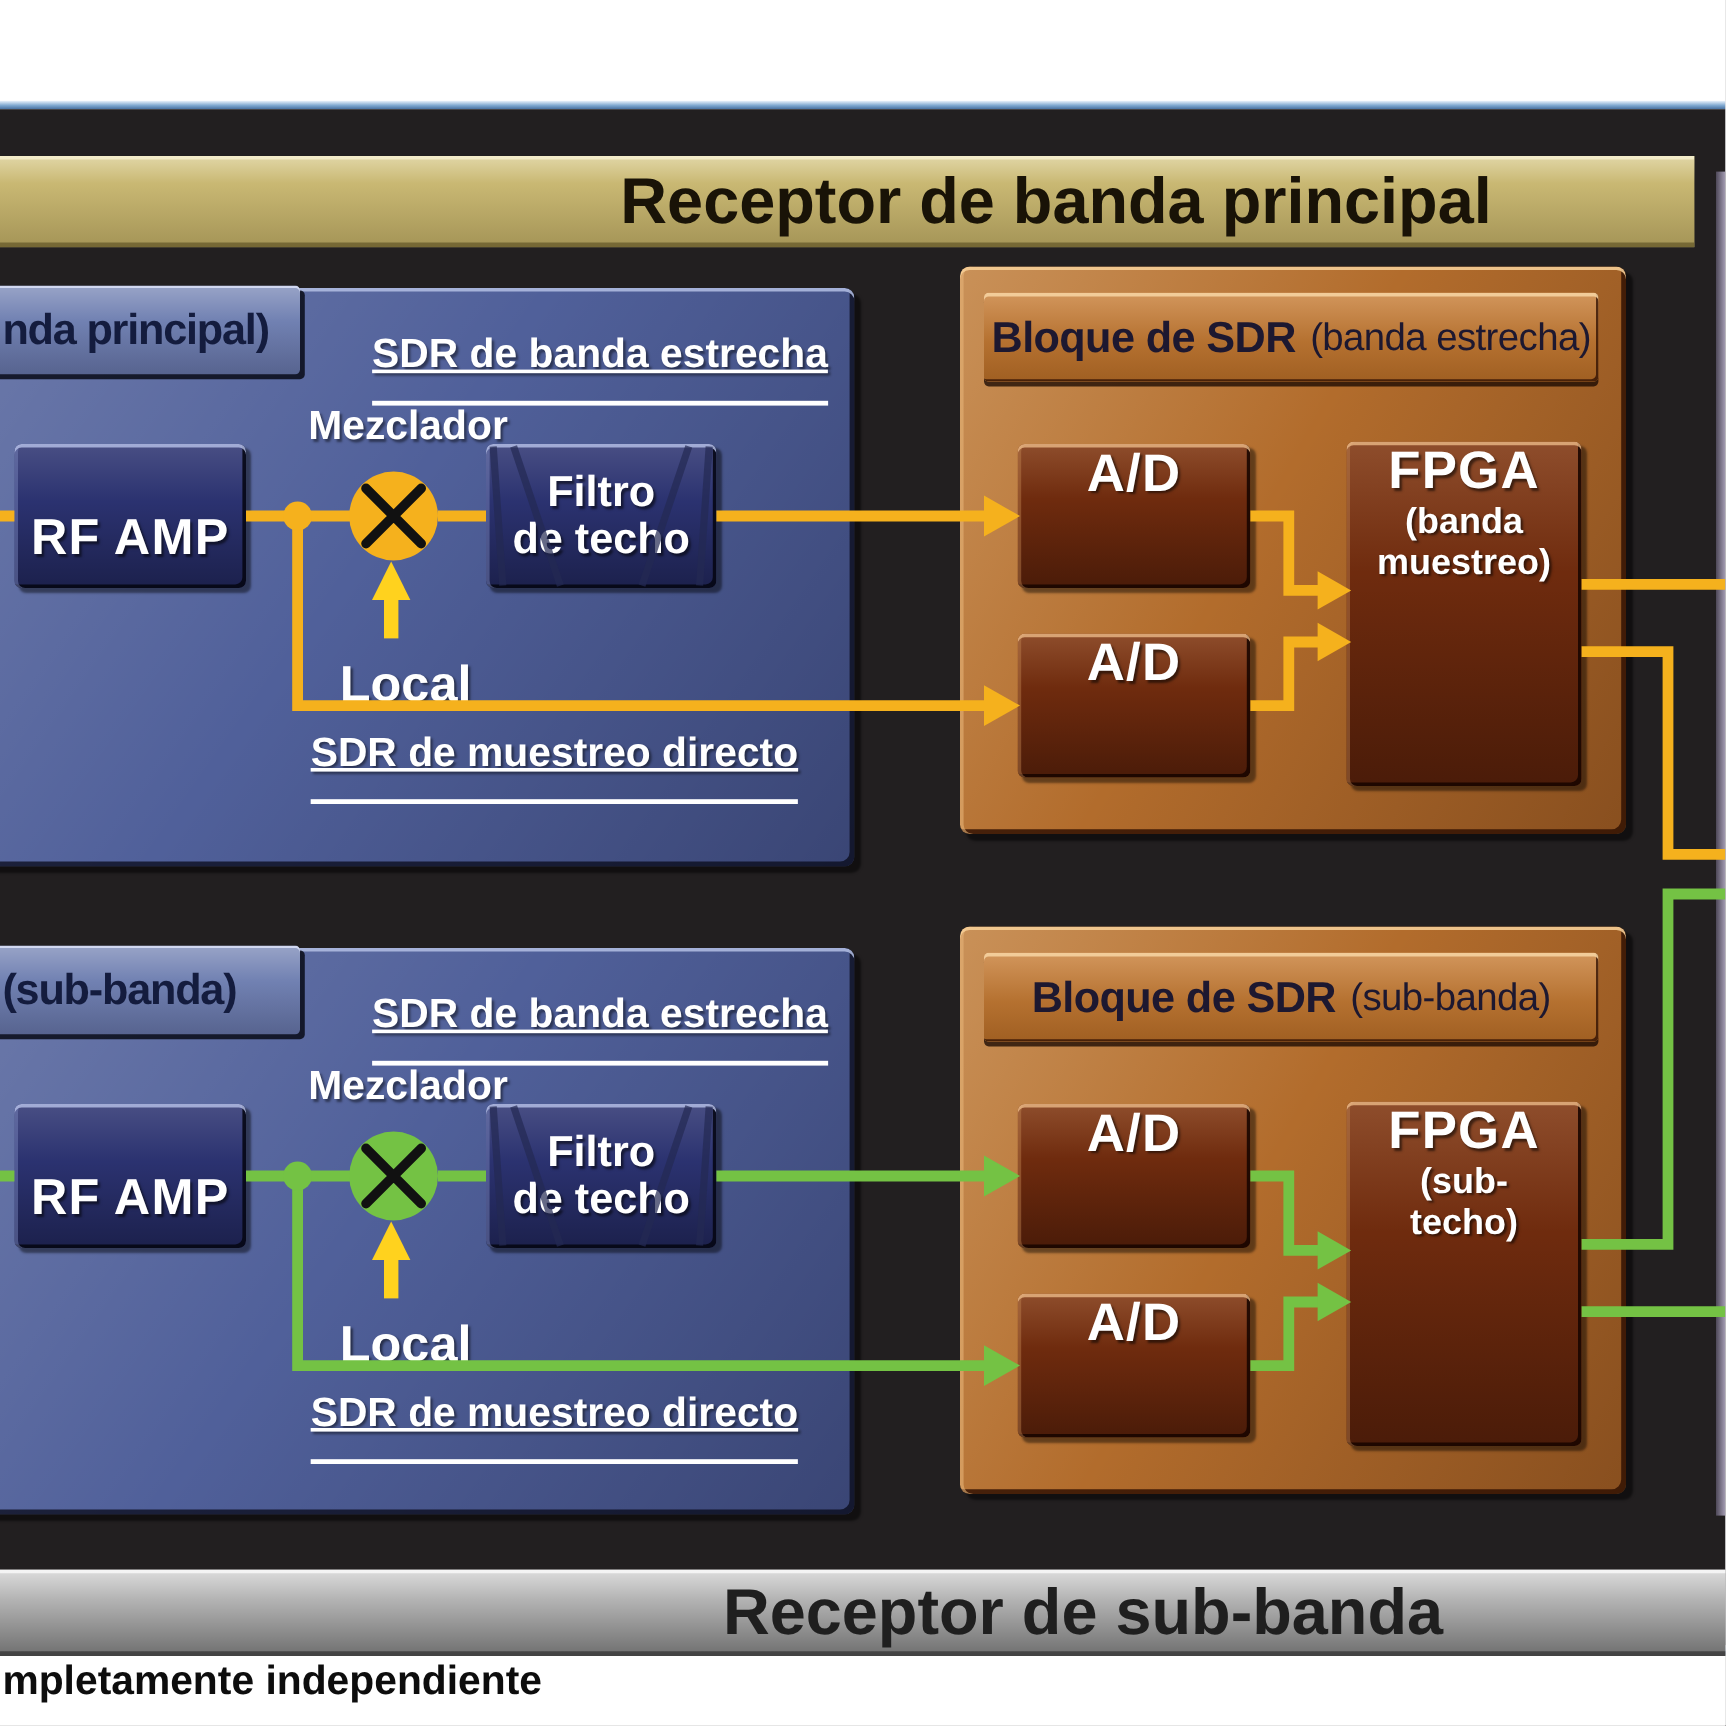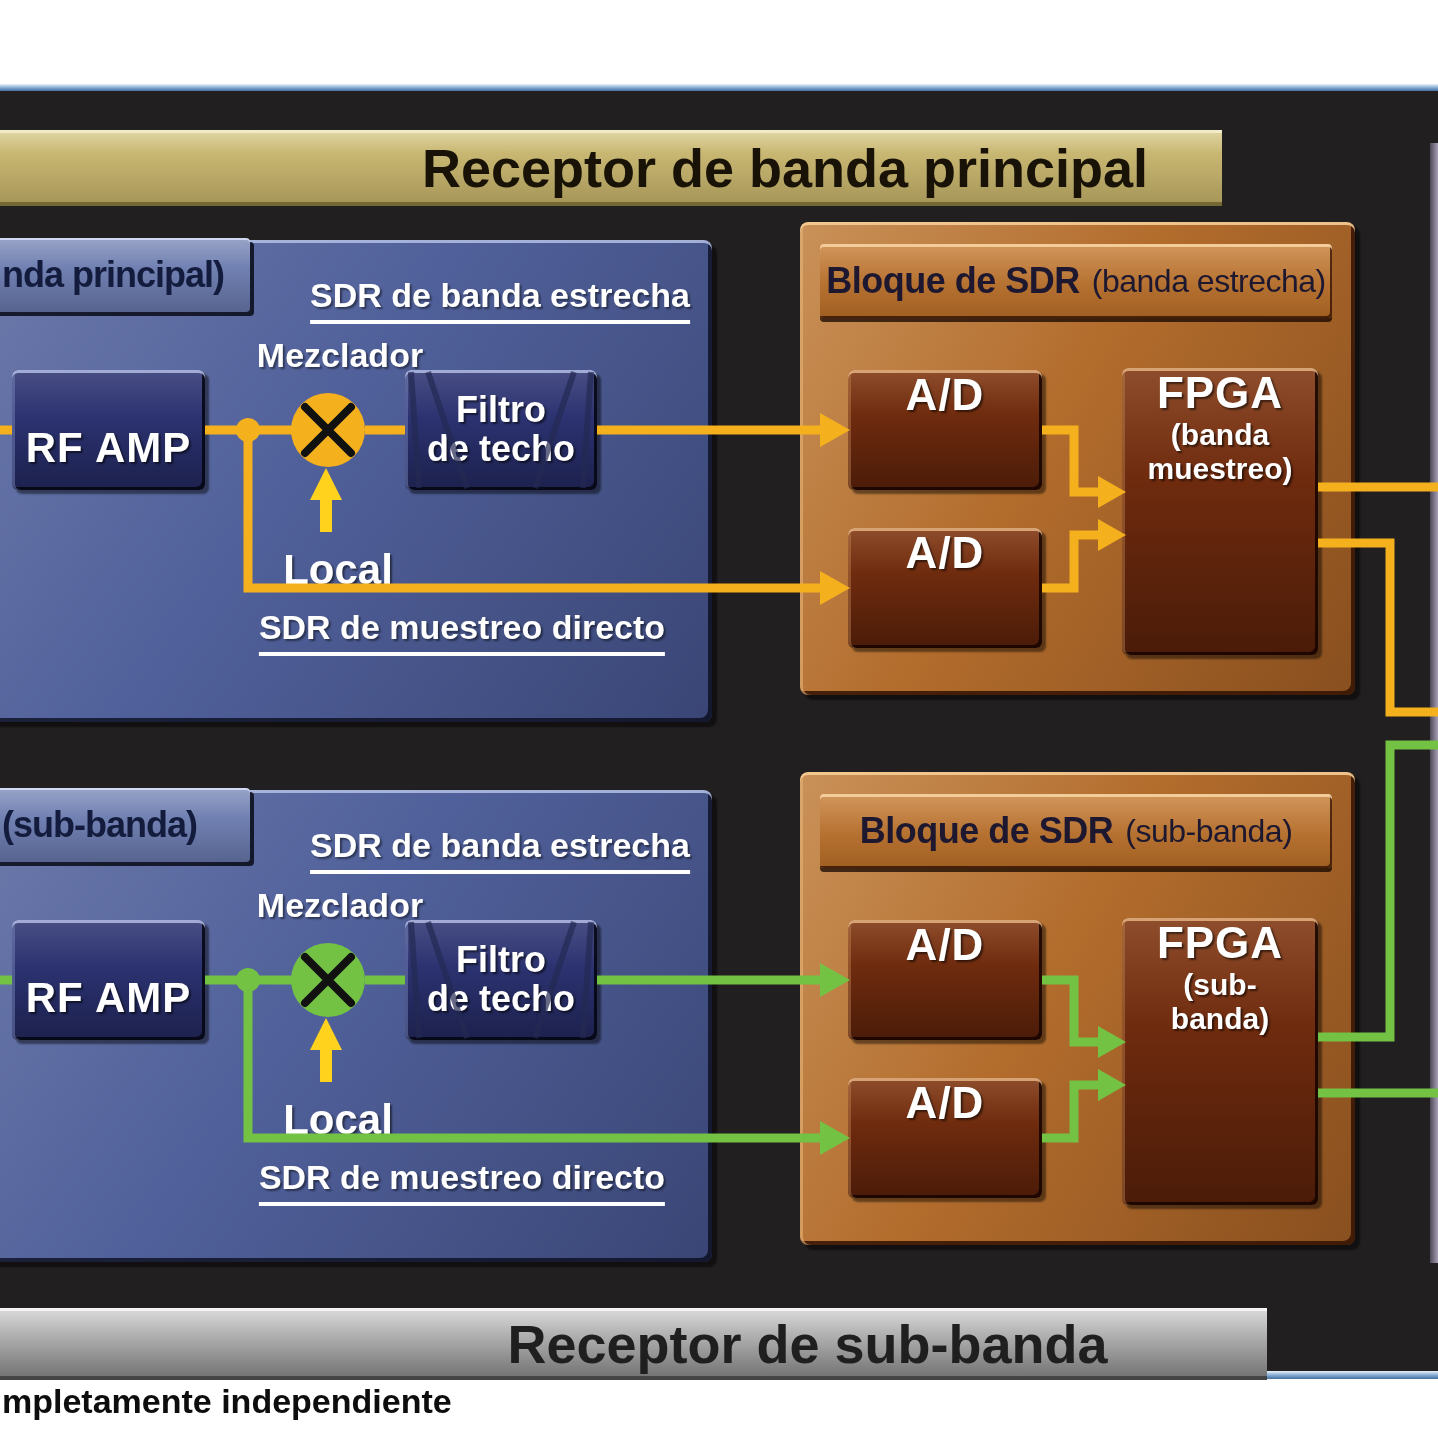--- a/index.html
+++ b/index.html
@@ -4,21 +4,21 @@
 <style>
   html,body{margin:0;padding:0;background:#ffffff;}
   .stage{
     position:relative;width:1438px;height:1438px;overflow:hidden;
     background:#ffffff;font-family:"Liberation Sans",sans-serif;
   }
   
   .frame-band{position:absolute;left:0;width:1438px;background:var(--frame-black,#221f20);}
   .edge-line{position:absolute;left:0;width:1438px;background:linear-gradient(180deg,#eaf2fb,var(--edge-blue,#7fa8d0) 55%,#48709f);}
   
-  .bar{position:absolute;left:0;width:1222px;}
+  .bar{position:absolute;left:0;width:1412px;}
   .bar.tan{
     top:130px;height:76px;background-color:var(--header-tan,#c9b873);
     background-image:linear-gradient(180deg,rgba(255,252,230,.45),rgba(255,255,255,0) 30%,rgba(70,56,14,.28));
     box-shadow:inset 0 3px 0 rgba(255,250,225,.6), inset 0 -4px 0 rgba(60,48,12,.45);
   }
   .bar.gray{
     top:1308px;height:72px;background-color:var(--header-gray,#b3b3b3);
     background-image:linear-gradient(180deg,rgba(255,255,255,.55),rgba(255,255,255,0) 35%,rgba(0,0,0,.38));
     box-shadow:inset 0 3px 0 rgba(255,255,255,.7), inset 0 -4px 0 rgba(0,0,0,.4);
     padding-left:45px;
@@ -50,21 +50,21 @@
     background-image:linear-gradient(180deg,rgba(255,255,255,.28),rgba(255,255,255,0) 40%,rgba(10,12,40,.25));
     box-shadow:inset 0 2px 0 rgba(215,222,245,.9), 4px 4px 0 rgba(8,10,22,.85);
     display:flex;align-items:center;font-size:36px;font-weight:700;color:#141c3e;
     padding-left:10px;box-sizing:border-box;letter-spacing:-1px;white-space:nowrap;overflow:hidden;
   }
   
   .sec-label{
     position:absolute;transform:translateX(-50%);white-space:nowrap;
     font-size:34px;font-weight:700;color:#ffffff;text-shadow:2px 2px 2px rgba(0,0,0,.45);
   }
-  .sec-label.underlined{border-bottom:4px solid #ffffff;padding-bottom:5px;}
+  .sec-label.underlined{border-bottom:4px solid #ffffff;padding-bottom:19px;text-decoration:underline;}
   .local-label{
     position:absolute;transform:translateX(-50%);white-space:nowrap;
     font-size:42px;font-weight:700;color:#ffffff;text-shadow:2px 2px 2px rgba(0,0,0,.5);
   }
   
   .nbox{
     position:absolute;border-radius:6px;z-index:1;
     background-color:var(--box-navy,#2b3270);
     background-image:linear-gradient(180deg,rgba(255,255,255,.14),rgba(255,255,255,0) 40%,rgba(0,0,10,.35));
     box-shadow:inset 0 3px 0 rgba(178,188,228,.85), inset 3px 0 0 rgba(120,132,185,.5),
@@ -187,21 +187,21 @@
     </div>
     <div class="bbox" style="left:48px;top:148px;width:194px;height:120px;">
       <div class="big">A/D</div>
     </div>
     <div class="bbox" style="left:48px;top:306px;width:194px;height:120px;">
       <div class="big">A/D</div>
     </div>
     <div class="bbox" style="left:322px;top:146px;width:196px;height:287px;">
       <div class="big">FPGA</div>
       <div class="small">(sub-</div>
-      <div class="small">banda)</div>
+      <div class="small">techo)</div>
     </div>
   </div>
 
   <svg class="overlay" width="1438" height="1438" viewBox="0 0 1438 1438">
 
     <path class="ln-m" d="M 0 430 H 12 M 205 430 H 293 M 365 430 H 405 M 597 430 H 824"></path>
     <path class="ln-m" d="M 248 430 V 588 H 824"></path>
     <path class="ln-m" d="M 1042 430 H 1074 V 492 H 1100 M 1042 588 H 1074 V 535 H 1100"></path>
     <path class="ln-m" d="M 1318 487 H 1438 M 1318 543 H 1390 V 712 H 1438"></path>
     <polygon class="ar-m" points="820,413 850,430 820,447"></polygon>

